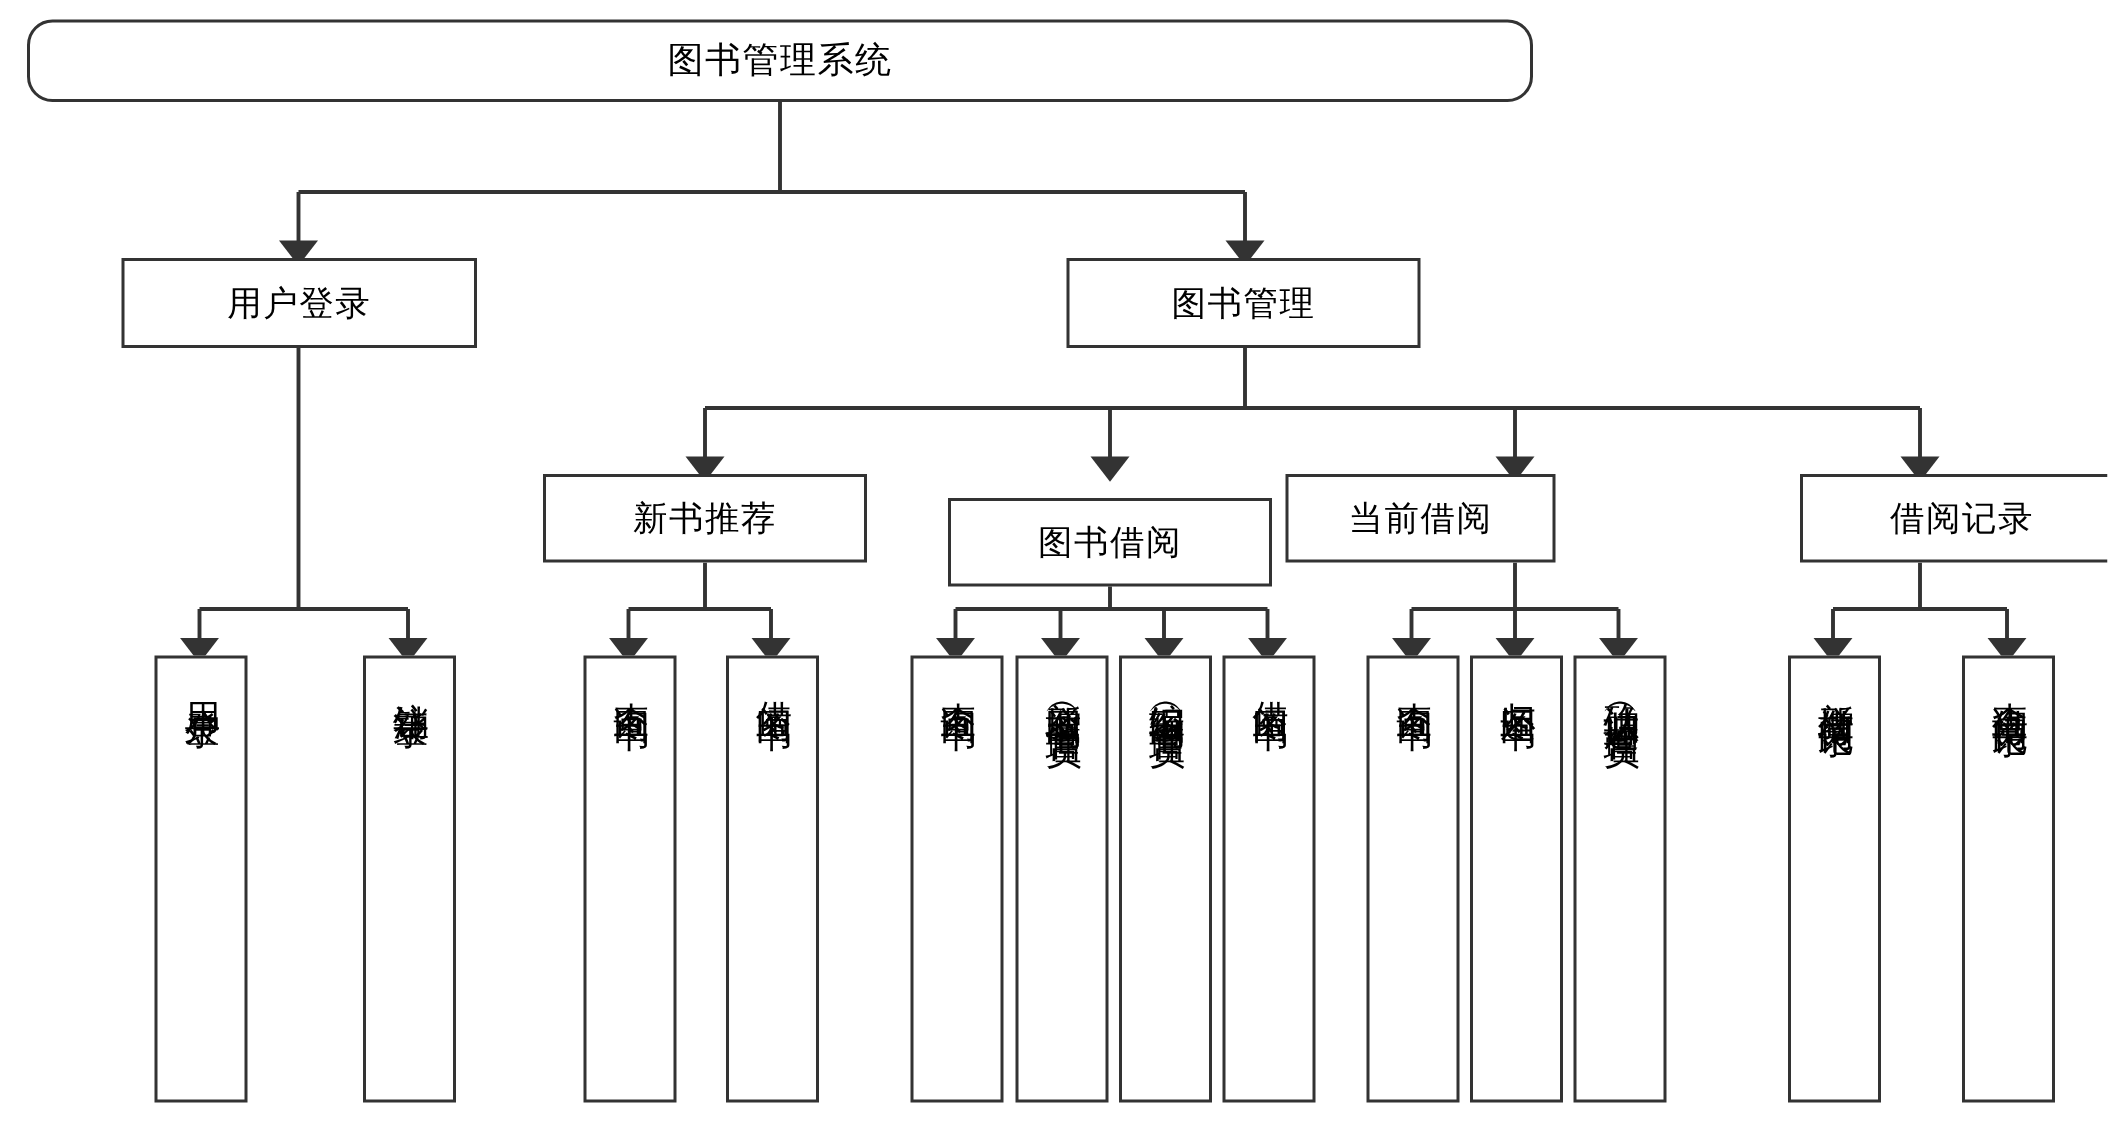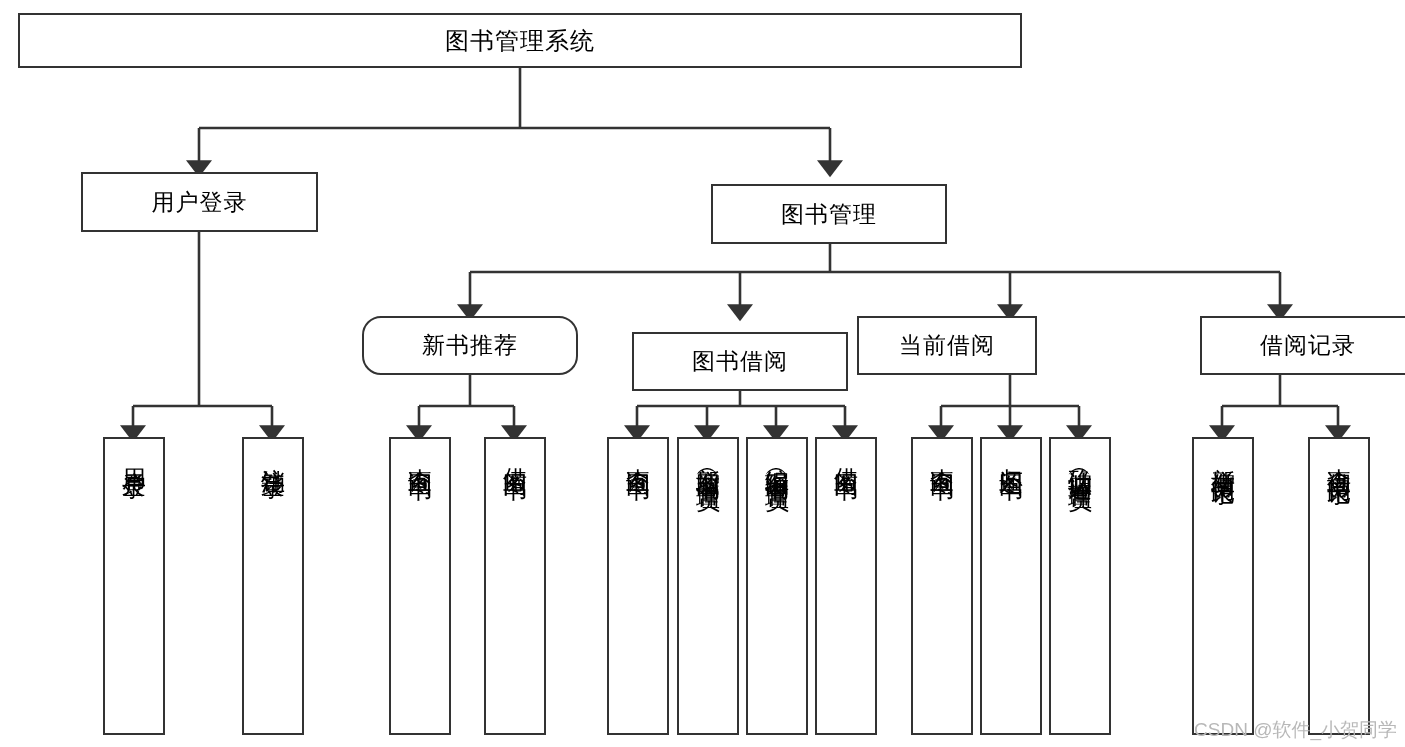--- a/index.html
+++ b/index.html
@@ -127,33 +127,33 @@
       <path d="M1010,406 L1010,431" marker-end="url(#arrowhead)"></path>
       <path d="M1079,406 L1079,431" marker-end="url(#arrowhead)"></path>
 
       <path d="M1280,375 L1280,406"></path>
       <path d="M1222,406 L1338,406"></path>
       <path d="M1222,406 L1222,431" marker-end="url(#arrowhead)"></path>
       <path d="M1338,406 L1338,431" marker-end="url(#arrowhead)"></path>
     </g>
   </svg>
 
-  <div class="node horiz root" style="left:18px; top:13px; width:1004px; height:55px;">
+  <div class="node horiz root" style="left:18px; top:13px; width:1004px; height:55px;border-radius:17px;">
     <span class="node-label">图书管理系统</span>
   </div>
 
   <div class="node horiz" style="left:81px; top:172px; width:237px; height:60px;">
     <span class="node-label">用户登录</span>
   </div>
 
-  <div class="node horiz" style="left:711px; top:184px; width:236px; height:60px;align-items:center;">
+  <div class="node horiz" style="left:711px; top:172px; width:236px; height:60px;align-items:center;">
     <span class="node-label">图书管理</span>
   </div>
 
-  <div class="node horiz" style="left:362px; top:316px; width:216px; height:59px;border-radius:19px;">
+  <div class="node horiz" style="left:362px; top:316px; width:216px; height:59px;">
     <span class="node-label">新书推荐</span>
   </div>
 
   <div class="node horiz" style="left:632px; top:316px; width:216px; height:59px;margin-top:16px;">
     <span class="node-label">图书借阅</span>
   </div>
 
   <div class="node horiz" style="left:857px; top:316px; width:180px; height:59px;">
     <span class="node-label">当前借阅</span>
   </div>
@@ -207,15 +207,14 @@
   </div>
 
   <div class="node leaf" style="left:1192px; top:437px; width:62px; height:298px;">
     <span class="node-label">新增借阅记录</span>
   </div>
 
   <div class="node leaf" style="left:1308px; top:437px; width:62px; height:298px;">
     <span class="node-label">查询借阅记录</span>
   </div>
 
-  <div class="watermark">CSDN @软件_小贺同学</div>
 
 </div>
 
 </body></html>

